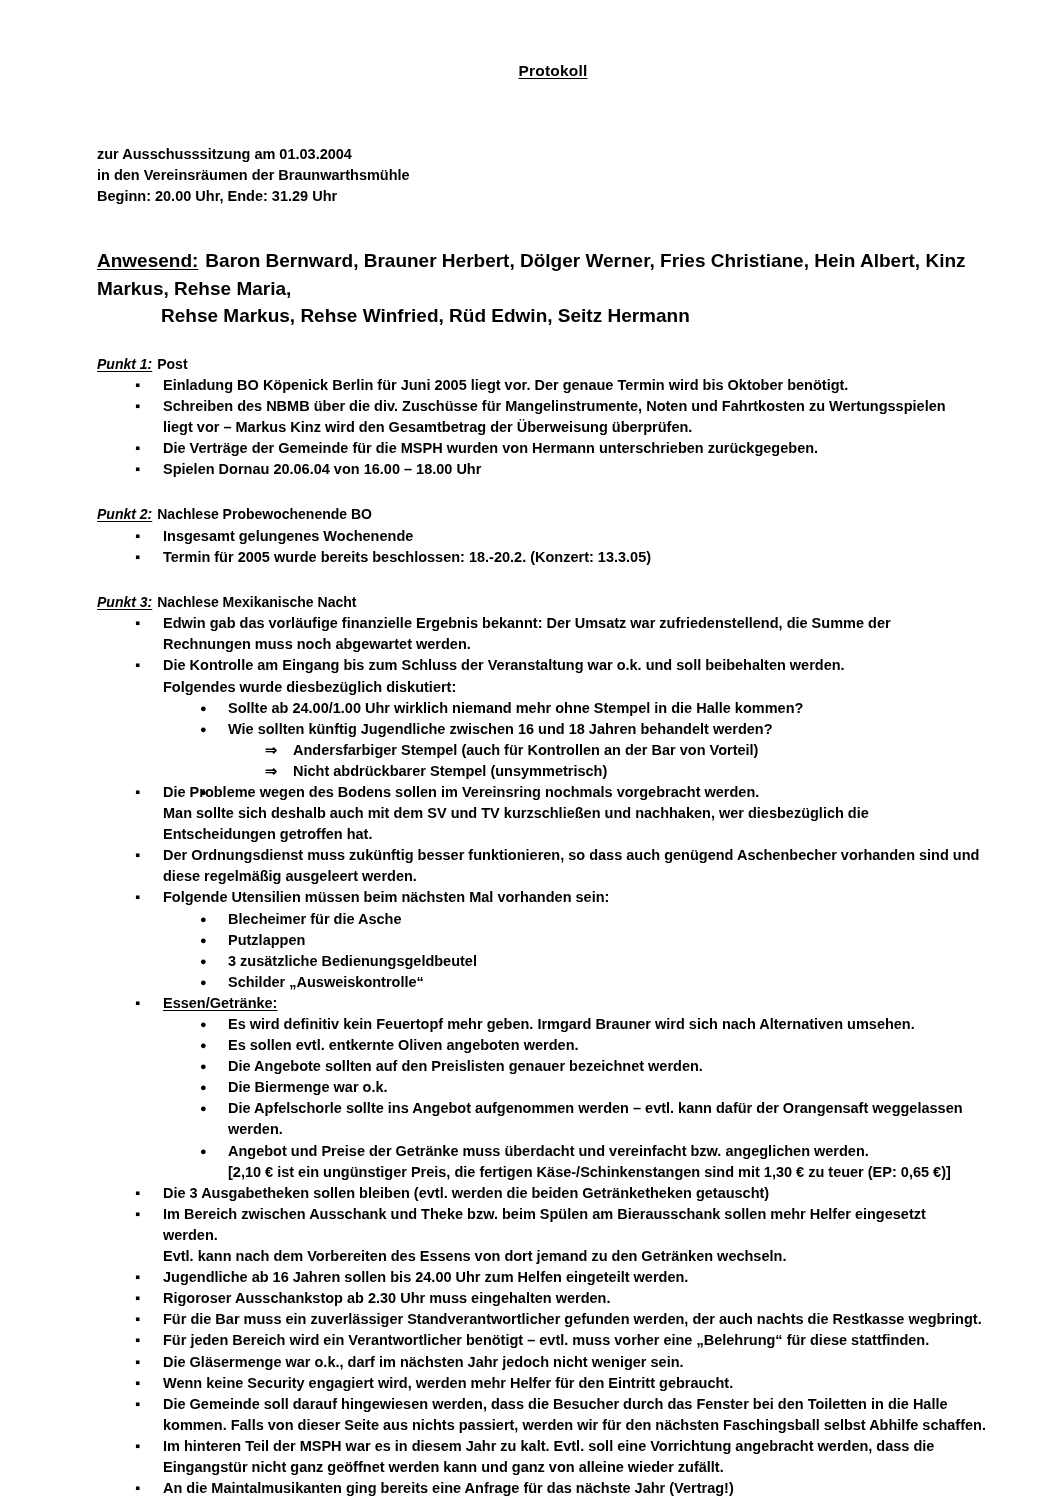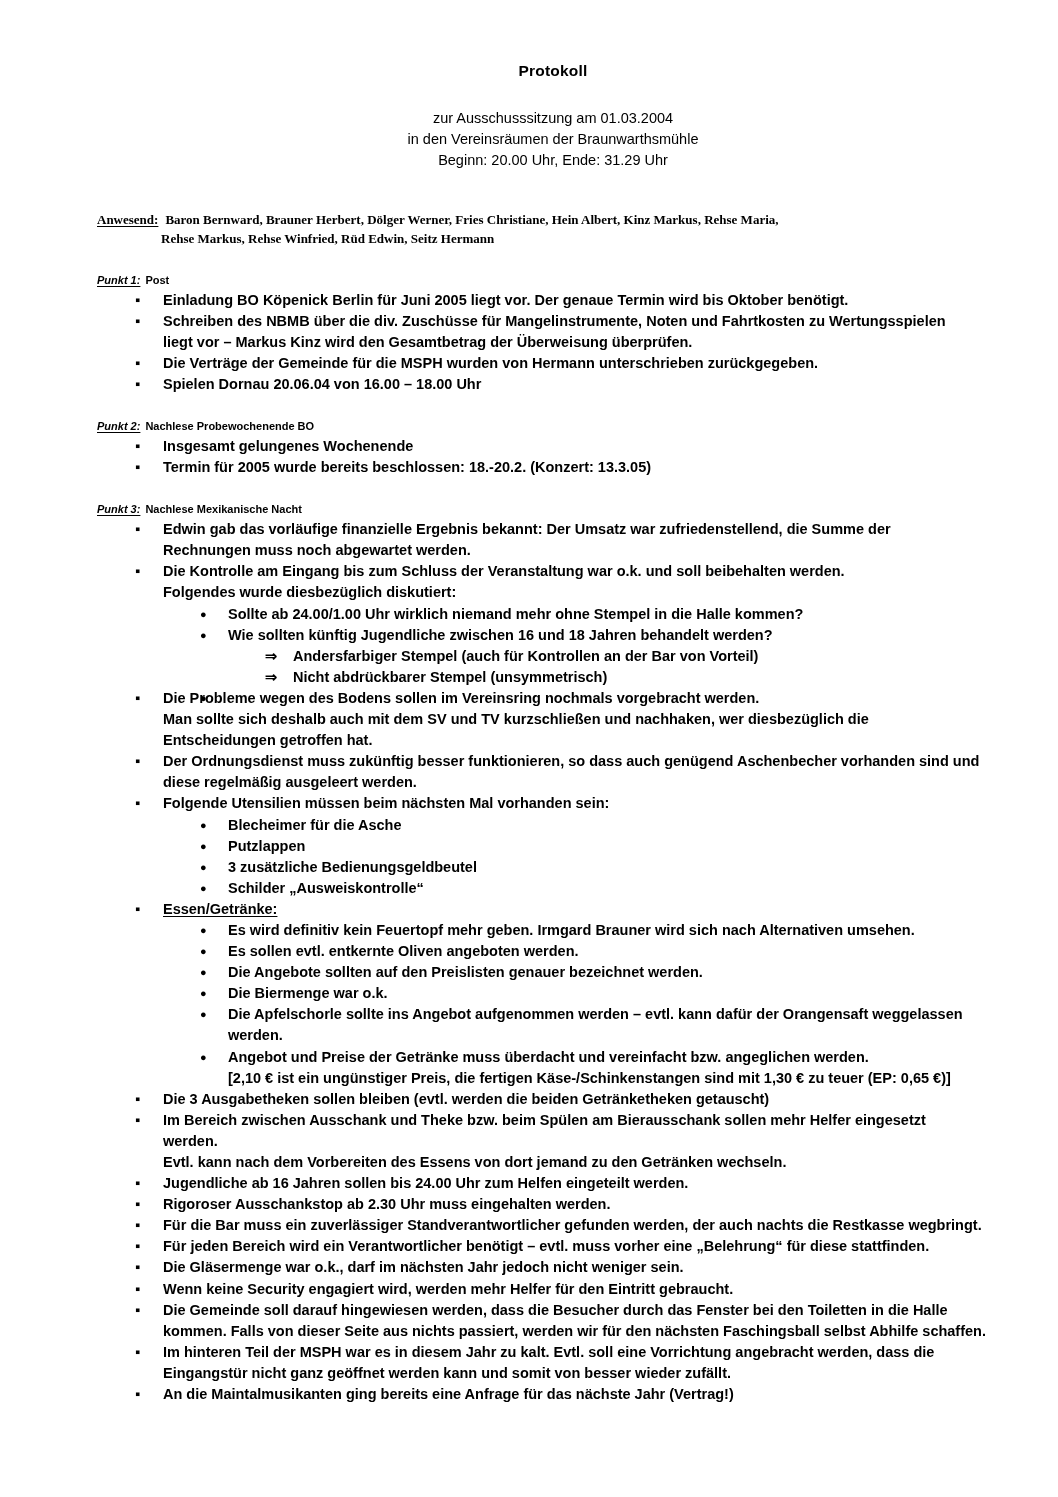--- a/index.html
+++ b/index.html
@@ -31,51 +31,50 @@
   
   .doc-title {
     text-align: center;
     font-size: 15.5px;
     font-weight: bold;
     letter-spacing: 0.2px;
     padding-top: 62px;
     margin: 0;
   }
   .doc-title span {
+    text-decoration: underline;
     text-underline-offset: 2px;
   }
 
   
   .meta {
-    margin-top: 28px;
+    margin-top: 64px;
     font-size: 14.5px;
-    font-weight: normal;
+    font-weight: bold;
     line-height: 1.45;
-    text-align: center;
   }
   .meta div { white-space: nowrap; }
 
   .attendees {
     margin-top: 40px;
-    font-size: 13px;
+    font-size: 19px;
     font-weight: bold;
     line-height: 1.45;
-    font-family: Liberation Serif, serif;
   }
   .attendees .lbl {
     text-decoration: underline;
     text-underline-offset: 2px;
   }
   .attendees .names-1 { margin-left: 7px; }
   .attendees .names-2 { display: block; margin-left: 64px; }
 
   
   .section { margin-top: 24px; }
   .section-head {
-    font-size: 11px;
+    font-size: 14px;
     font-weight: bold;
     line-height: 1.45;
     margin-bottom: 1px;
   }
   .section-head .pt {
     font-style: italic;
     text-decoration: underline;
     text-underline-offset: 2px;
   }
   .section-head .ttl { margin-left: 5px; }
@@ -321,21 +320,21 @@
               <span class="txt">Wenn keine Security engagiert wird, werden mehr Helfer für den Eintritt gebraucht.</span>
             </li>
             <li>
               <span class="mk">▪</span>
               <span class="txt">Die Gemeinde soll darauf hingewiesen werden, dass die Besucher durch das Fenster bei den Toiletten in die Halle</span>
               <span class="txt">kommen. Falls von dieser Seite aus nichts passiert, werden wir für den nächsten Faschingsball selbst Abhilfe schaffen.</span>
             </li>
             <li>
               <span class="mk">▪</span>
               <span class="txt">Im hinteren Teil der MSPH war es in diesem Jahr zu kalt. Evtl. soll eine Vorrichtung angebracht werden, dass die</span>
-              <span class="txt">Eingangstür nicht ganz geöffnet werden kann und somit von besser wieder zufällt.</span>
+              <span class="txt">Eingangstür nicht ganz geöffnet werden kann und ganz von alleine wieder zufällt.</span>
             </li>
             <li>
               <span class="mk">▪</span>
               <span class="txt">An die Maintalmusikanten ging bereits eine Anfrage für das nächste Jahr (Vertrag!)</span>
             </li>
           </ul>
         </div>
       </div>
 
   </div>

